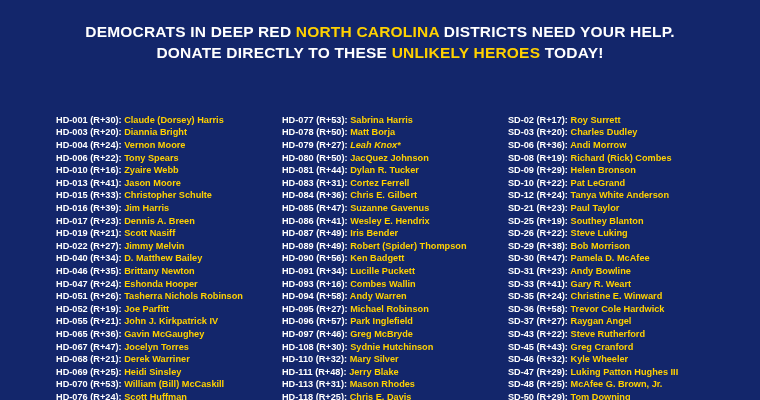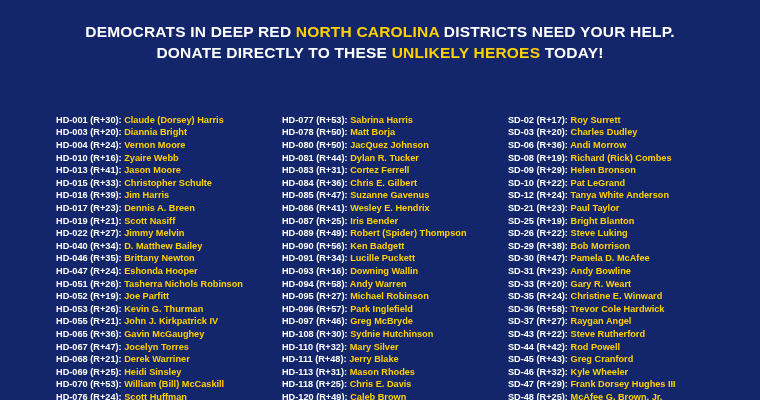--- a/index.html
+++ b/index.html
@@ -84,89 +84,89 @@
     <div>
       <span>DONATE DIRECTLY TO THESE </span><span class="hl">UNLIKELY HEROES</span><span> TODAY!</span>
     </div>
   </div>
 
   <div class="columns">
     <div class="col" id="col0">
         <div class="entry"><span class="dist">HD-001 (R+30):</span> <span class="name">Claude (Dorsey) Harris</span></div>
         <div class="entry"><span class="dist">HD-003 (R+20):</span> <span class="name">Diannia Bright</span></div>
         <div class="entry"><span class="dist">HD-004 (R+24):</span> <span class="name">Vernon Moore</span></div>
+        <div class="entry"><span class="dist">HD-006 (R+22):</span> <span class="name">Tony Spears</span></div>
         <div class="entry"><span class="dist">HD-010 (R+16):</span> <span class="name">Zyaire Webb</span></div>
         <div class="entry"><span class="dist">HD-013 (R+41):</span> <span class="name">Jason Moore</span></div>
         <div class="entry"><span class="dist">HD-015 (R+33):</span> <span class="name">Christopher Schulte</span></div>
         <div class="entry"><span class="dist">HD-016 (R+39):</span> <span class="name">Jim Harris</span></div>
         <div class="entry"><span class="dist">HD-017 (R+23):</span> <span class="name">Dennis A. Breen</span></div>
         <div class="entry"><span class="dist">HD-019 (R+21):</span> <span class="name">Scott Nasiff</span></div>
         <div class="entry"><span class="dist">HD-022 (R+27):</span> <span class="name">Jimmy Melvin</span></div>
         <div class="entry"><span class="dist">HD-040 (R+34):</span> <span class="name">D. Matthew Bailey</span></div>
         <div class="entry"><span class="dist">HD-046 (R+35):</span> <span class="name">Brittany Newton</span></div>
         <div class="entry"><span class="dist">HD-047 (R+24):</span> <span class="name">Eshonda Hooper</span></div>
         <div class="entry"><span class="dist">HD-051 (R+26):</span> <span class="name">Tasherra Nichols Robinson</span></div>
         <div class="entry"><span class="dist">HD-052 (R+19):</span> <span class="name">Joe Parfitt</span></div>
-        <div class="entry"><span class="dist">HD-053 (R+26):</span> <span class="name">Kevin G. Thurman</span></div>
         <div class="entry"><span class="dist">HD-055 (R+21):</span> <span class="name">John J. Kirkpatrick IV</span></div>
         <div class="entry"><span class="dist">HD-065 (R+36):</span> <span class="name">Gavin McGaughey</span></div>
         <div class="entry"><span class="dist">HD-067 (R+47):</span> <span class="name">Jocelyn Torres</span></div>
         <div class="entry"><span class="dist">HD-068 (R+21):</span> <span class="name">Derek Warriner</span></div>
         <div class="entry"><span class="dist">HD-069 (R+25):</span> <span class="name">Heidi Sinsley</span></div>
         <div class="entry"><span class="dist">HD-070 (R+53):</span> <span class="name">William (Bill) McCaskill</span></div>
         <div class="entry"><span class="dist">HD-076 (R+24):</span> <span class="name">Scott Huffman</span></div>
       </div>
     <div class="col" id="col1">
         <div class="entry"><span class="dist">HD-077 (R+53):</span> <span class="name">Sabrina Harris</span></div>
         <div class="entry"><span class="dist">HD-078 (R+50):</span> <span class="name">Matt Borja</span></div>
+        <div class="entry"><span class="dist">HD-079 (R+27):</span> <span class="name ital">Leah Knox*</span></div>
         <div class="entry"><span class="dist">HD-080 (R+50):</span> <span class="name">JacQuez Johnson</span></div>
         <div class="entry"><span class="dist">HD-081 (R+44):</span> <span class="name">Dylan R. Tucker</span></div>
         <div class="entry"><span class="dist">HD-083 (R+31):</span> <span class="name">Cortez Ferrell</span></div>
         <div class="entry"><span class="dist">HD-084 (R+36):</span> <span class="name">Chris E. Gilbert</span></div>
         <div class="entry"><span class="dist">HD-085 (R+47):</span> <span class="name">Suzanne Gavenus</span></div>
         <div class="entry"><span class="dist">HD-086 (R+41):</span> <span class="name">Wesley E. Hendrix</span></div>
-        <div class="entry"><span class="dist">HD-087 (R+25):</span> <span class="name">Iris Bender</span></div>
+        <div class="entry"><span class="dist">HD-087 (R+49):</span> <span class="name">Iris Bender</span></div>
         <div class="entry"><span class="dist">HD-089 (R+49):</span> <span class="name">Robert (Spider) Thompson</span></div>
         <div class="entry"><span class="dist">HD-090 (R+56):</span> <span class="name">Ken Badgett</span></div>
         <div class="entry"><span class="dist">HD-091 (R+34):</span> <span class="name">Lucille Puckett</span></div>
-        <div class="entry"><span class="dist">HD-093 (R+16):</span> <span class="name">Downing Wallin</span></div>
+        <div class="entry"><span class="dist">HD-093 (R+16):</span> <span class="name">Combes Wallin</span></div>
         <div class="entry"><span class="dist">HD-094 (R+58):</span> <span class="name">Andy Warren</span></div>
         <div class="entry"><span class="dist">HD-095 (R+27):</span> <span class="name">Michael Robinson</span></div>
         <div class="entry"><span class="dist">HD-096 (R+57):</span> <span class="name">Park Inglefield</span></div>
         <div class="entry"><span class="dist">HD-097 (R+46):</span> <span class="name">Greg McBryde</span></div>
         <div class="entry"><span class="dist">HD-108 (R+30):</span> <span class="name">Sydnie Hutchinson</span></div>
         <div class="entry"><span class="dist">HD-110 (R+32):</span> <span class="name">Mary Silver</span></div>
         <div class="entry"><span class="dist">HD-111 (R+48):</span> <span class="name">Jerry Blake</span></div>
         <div class="entry"><span class="dist">HD-113 (R+31):</span> <span class="name">Mason Rhodes</span></div>
         <div class="entry"><span class="dist">HD-118 (R+25):</span> <span class="name">Chris E. Davis</span></div>
         <div class="entry"><span class="dist">HD-120 (R+49):</span> <span class="name">Caleb Brown</span></div>
       </div>
     <div class="col" id="col2">
         <div class="entry"><span class="dist">SD-02 (R+17):</span> <span class="name">Roy Surrett</span></div>
         <div class="entry"><span class="dist">SD-03 (R+20):</span> <span class="name">Charles Dudley</span></div>
         <div class="entry"><span class="dist">SD-06 (R+36):</span> <span class="name">Andi Morrow</span></div>
         <div class="entry"><span class="dist">SD-08 (R+19):</span> <span class="name">Richard (Rick) Combes</span></div>
         <div class="entry"><span class="dist">SD-09 (R+29):</span> <span class="name">Helen Bronson</span></div>
         <div class="entry"><span class="dist">SD-10 (R+22):</span> <span class="name">Pat LeGrand</span></div>
         <div class="entry"><span class="dist">SD-12 (R+24):</span> <span class="name">Tanya White Anderson</span></div>
         <div class="entry"><span class="dist">SD-21 (R+23):</span> <span class="name">Paul Taylor</span></div>
-        <div class="entry"><span class="dist">SD-25 (R+19):</span> <span class="name">Bright Blanton</span></div>
+        <div class="entry"><span class="dist">SD-25 (R+19):</span> <span class="name">Southey Blanton</span></div>
         <div class="entry"><span class="dist">SD-26 (R+22):</span> <span class="name">Steve Luking</span></div>
         <div class="entry"><span class="dist">SD-29 (R+38):</span> <span class="name">Bob Morrison</span></div>
         <div class="entry"><span class="dist">SD-30 (R+47):</span> <span class="name">Pamela D. McAfee</span></div>
         <div class="entry"><span class="dist">SD-31 (R+23):</span> <span class="name">Andy Bowline</span></div>
-        <div class="entry"><span class="dist">SD-33 (R+20):</span> <span class="name">Gary R. Weart</span></div>
+        <div class="entry"><span class="dist">SD-33 (R+41):</span> <span class="name">Gary R. Weart</span></div>
         <div class="entry"><span class="dist">SD-35 (R+24):</span> <span class="name">Christine E. Winward</span></div>
         <div class="entry"><span class="dist">SD-36 (R+58):</span> <span class="name">Trevor Cole Hardwick</span></div>
         <div class="entry"><span class="dist">SD-37 (R+27):</span> <span class="name">Raygan Angel</span></div>
         <div class="entry"><span class="dist">SD-43 (R+22):</span> <span class="name">Steve Rutherford</span></div>
-        <div class="entry"><span class="dist">SD-44 (R+42):</span> <span class="name">Rod Powell</span></div>
         <div class="entry"><span class="dist">SD-45 (R+43):</span> <span class="name">Greg Cranford</span></div>
         <div class="entry"><span class="dist">SD-46 (R+32):</span> <span class="name">Kyle Wheeler</span></div>
-        <div class="entry"><span class="dist">SD-47 (R+29):</span> <span class="name">Frank Dorsey Hughes III</span></div>
+        <div class="entry"><span class="dist">SD-47 (R+29):</span> <span class="name">Luking Patton Hughes III</span></div>
         <div class="entry"><span class="dist">SD-48 (R+25):</span> <span class="name">McAfee G. Brown, Jr.</span></div>
         <div class="entry"><span class="dist">SD-50 (R+29):</span> <span class="name">Tom Downing</span></div>
       </div>
   </div>
 
   <div class="footnote">*=Dem-supported independent candidate</div>
 
 </div>
 
 </body></html>

